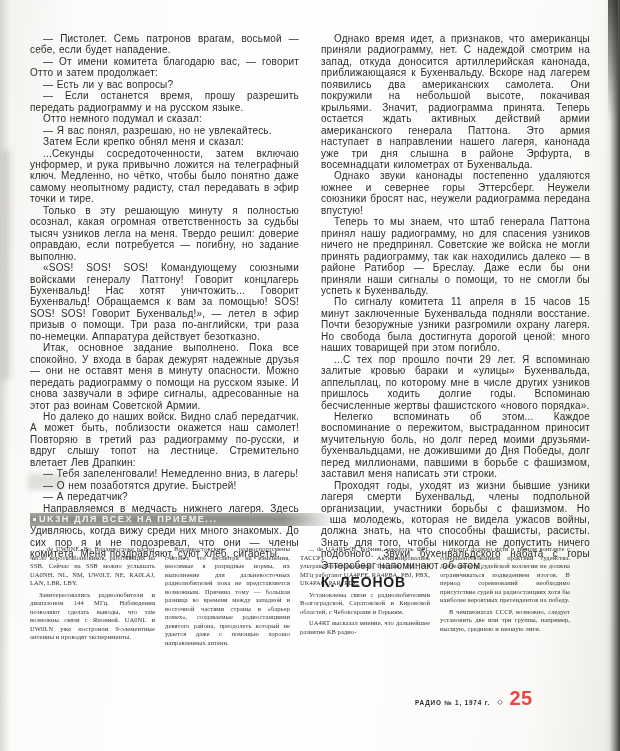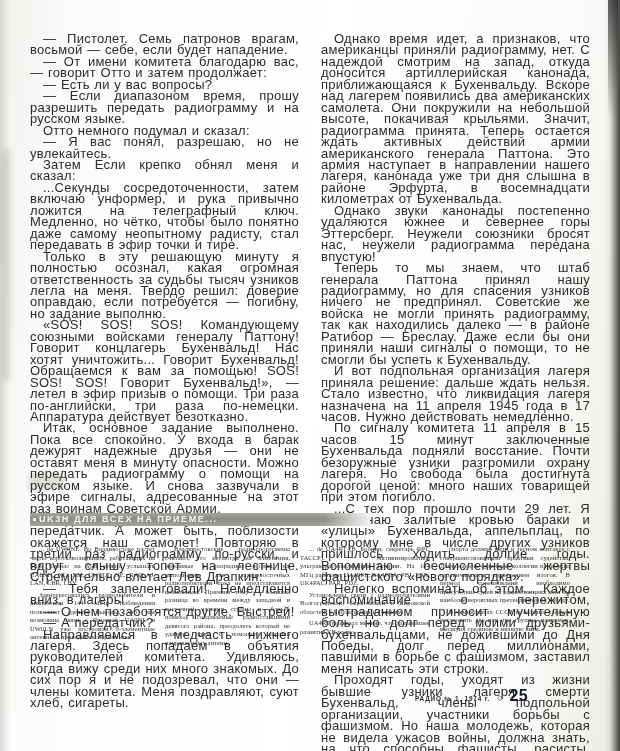--- a/index.html
+++ b/index.html
@@ -82,21 +82,21 @@
     width: 560px;
     display: flex;
     gap: 22px;
   }
   .col {
     width: 269px;
   }
   .col p {
     margin: 0 0 0 0;
     font-family: "Liberation Sans", sans-serif;
-    font-size: 13px;
+    font-size: 10px;
     line-height: 11.45px;
     text-align: justify;
     text-indent: 13px;
     color: #2c2b29;
     letter-spacing: 0.02em;
     word-spacing: 0.06em;
     filter: blur(0.18px);
   }
   .col p.dash { text-indent: 13px; }
 
@@ -107,21 +107,21 @@
     font-weight: bold;
     letter-spacing: 0.06em;
     color: #1d1c1b;
   }
 
   
   #banner {
     position: absolute;
     left: 30px;
     top: 513px;
-    width: 340px;
+    width: 300px;
     height: 13px;
     background: linear-gradient(180deg, #a8a6a2 0%, #8e8c88 45%, #a4a29e 100%);
     overflow: hidden;
   }
   #banner-label {
     position: absolute;
     left: 9px;
     top: 1px;
     font-family: "Liberation Sans", sans-serif;
     font-size: 9.2px;
@@ -193,63 +193,62 @@
     padding-bottom: 2px;
     filter: blur(0.2px);
   }
   #footer-diamond {
     font-size: 7px;
     color: #2b2a28;
     padding-bottom: 2px;
   }
   #page-number {
     font-family: "Liberation Sans", sans-serif;
-    font-size: 16px;
-    font-weight: bold;
-    color: #0f172a;
+    font-size: 20px;
+    font-weight: bold;
+    color: #ef4444;
     line-height: 1;
     letter-spacing: 0.01em;
   }
 </style>
 </head>
 <body>
 
 <div id="page-scan">
 
   <div id="paper-tone"></div>
   <div id="edge-left"></div>
   <div id="smudge-a"></div>
   <div id="smudge-b"></div>
 
   <div class="article">
 
     <div class="col">
       <p class="dash">— Пистолет. Семь патронов врагам, восьмой — себе, если будет нападение.</p>
       <p class="dash">— От имени комитета благодарю вас, — говорит Отто и затем продолжает:</p>
       <p class="dash">— Есть ли у вас вопросы?</p>
-      <p class="dash">— Если диапазоном время, прошу разрешить передать радиограмму и на русском языке.</p>
+      <p class="dash">— Если останется время, прошу разрешить передать радиограмму и на русском языке.</p>
       <p>Отто немного подумал и сказал:</p>
       <p class="dash">— Я вас понял, разрешаю, но не увлекайтесь.</p>
       <p>Затем Если крепко обнял меня и сказал:</p>
       <p>...Секунды сосредоточенности, затем включаю унформер, и рука привычно ложится на телеграфный ключ. Медленно, но чётко, чтобы было понятно даже самому неопытному радисту, стал передавать в эфир точки и тире.</p>
       <p>Только в эту решающую минуту я полностью осознал, какая огромная ответственность за судьбы тысяч узников легла на меня. Твердо решил: доверие оправдаю, если потребуется — погибну, но задание выполню.</p>
       <p>«SOS! SOS! SOS! Командующему союзными войсками генералу Паттону! Говорит концлагерь Бухенвальд! Нас хотят уничтожить... Говорит Бухенвальд! Обращаемся к вам за помощью! SOS! SOS! SOS! Говорит Бухенвальд!», — летел в эфир призыв о помощи. Три раза по-английски, три раза по-немецки. Аппаратура действует безотказно.</p>
       <p>Итак, основное задание выполнено. Пока все спокойно. У входа в барак дежурят надежные друзья — они не оставят меня в минуту опасности. Можно передать радиограмму о помощи на русском языке. И снова зазвучали в эфире сигналы, адресованные на этот раз воинам Советской Армии.</p>
       <p>Но далеко до наших войск. Видно слаб передатчик. А может быть, поблизости окажется наш самолет! Повторяю в третий раз радиограмму по-русски, и вдруг слышу топот на лестнице. Стремительно влетает Лев Драпкин:</p>
       <p class="dash">— Тебя запеленговали! Немедленно вниз, в лагерь!</p>
       <p class="dash">— О нем позаботятся другие. Быстрей!</p>
       <p class="dash">— А передатчик?</p>
       <p>Направляемся в медчасть нижнего лагеря. Здесь попадаем в объятия руководителей комитета. Удивляюсь, когда вижу среди них много знакомых. До сих пор я и не подозревал, что они — члены комитета. Меня поздравляют, суют хлеб, сигареты.</p>
     </div>
 
     <div class="col">
       <p>Однако время идет, а признаков, что американцы приняли радиограмму, нет. С надеждой смотрим на запад, откуда доносится артиллерийская канонада, приближающаяся к Бухенвальду. Вскоре над лагерем появились два американских самолета. Они покружили на небольшой высоте, покачивая крыльями. Значит, радиограмма принята. Теперь остается ждать активных действий армии американского генерала Паттона. Это армия наступает в направлении нашего лагеря, канонада уже три дня слышна в районе Эрфурта, в восемнадцати километрах от Бухенвальда.</p>
       <p>Однако звуки канонады постепенно удаляются южнее и севернее горы Эттерсберг. Неужели союзники бросят нас, неужели радиограмма передана впустую!</p>
       <p>Теперь то мы знаем, что штаб генерала Паттона принял нашу радиограмму, но для спасения узников ничего не предпринял. Советские же войска не могли принять радиограмму, так как находились далеко — в районе Ратибор — Бреслау. Даже если бы они приняли наши сигналы о помощи, то не смогли бы успеть к Бухенвальду.</p>
-      <p>И вот подпольная организация лагеря приняла решение: дальше ждать нельзя. Стало известно, что ликвидация лагеря назначена на 11 апреля 1945 года в 17 часов. Нужно действовать немедленно.</p>
       <p>По сигналу комитета 11 апреля в 15 часов 15 минут заключенные Бухенвальда подняли восстание. Почти безоружные узники разгромили охрану лагеря. Но свобода была достигнута дорогой ценой: много наших товарищей при этом погибло.</p>
       <p>...С тех пор прошло почти 29 лет. Я вспоминаю залитые кровью бараки и «улицы» Бухенвальда, аппельплац, по которому мне в числе других узников пришлось ходить долгие годы. Вспоминаю бесчисленные жертвы фашистского «нового порядка».</p>
       <p>Нелегко вспоминать об этом... Каждое воспоминание о пережитом, выстраданном приносит мучительную боль, но долг перед моими друзьями-бухенвальдцами, не дожившими до Дня Победы, долг перед миллионами, павшими в борьбе с фашизмом, заставил меня написать эти строки.</p>
       <p>Проходят годы, уходят из жизни бывшие узники лагеря смерти Бухенвальд, члены подпольной организации, участники борьбы с фашизмом. Но наша молодежь, которая не видела ужасов войны, должна знать, на что способны фашисты, расисты. Знать для того, чтобы никогда не допустить ничего подобного. Звуки бухенвальдского набата с горы Эттерсберг напоминают об этом.</p>
       <div class="byline">К. ЛЕОНОВ</div>
     </div>
 
   </div>
 
   <div id="banner">

